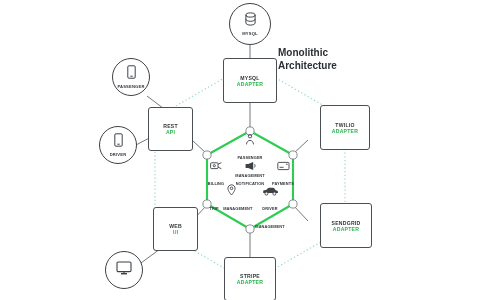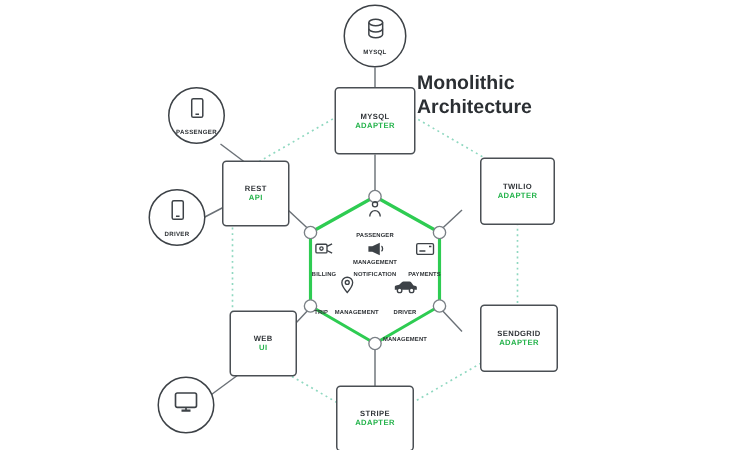--- a/index.html
+++ b/index.html
@@ -30,21 +30,21 @@
   .circle .clabel{font-size:4.1px;font-weight:bold;color:#303438;letter-spacing:.2px;margin-top:1px;}
   .circle .gicon{display:block;}
 
   
   .svc{position:absolute;text-align:center;width:46px;}
   .svc .sicon{display:flex;justify-content:center;align-items:flex-end;height:11px;}
   .svc .slabel{font-size:3.9px;font-weight:bold;color:#303438;line-height:1.12;letter-spacing:.1px;margin-top:1px;}
 
   #title{
     position:absolute;left:278px;top:47px;width:86px;
-    font-size:13px;font-weight:bold;color:#2b2f33;line-height:1.25;
+    font-size:10px;font-weight:bold;color:#2b2f33;line-height:1.25;
   }
 </style>
 </head>
 <body>
 
 <div id="stage">
 
   <svg class="layer" viewBox="0 0 500 300">
 
     <polygon points="250,63 345,118 345,228 250,283 155,228 155,118" fill="none" stroke="#8fd8c0" stroke-width="1.1" stroke-dasharray="1.3 2.4" stroke-linejoin="round"></polygon>

